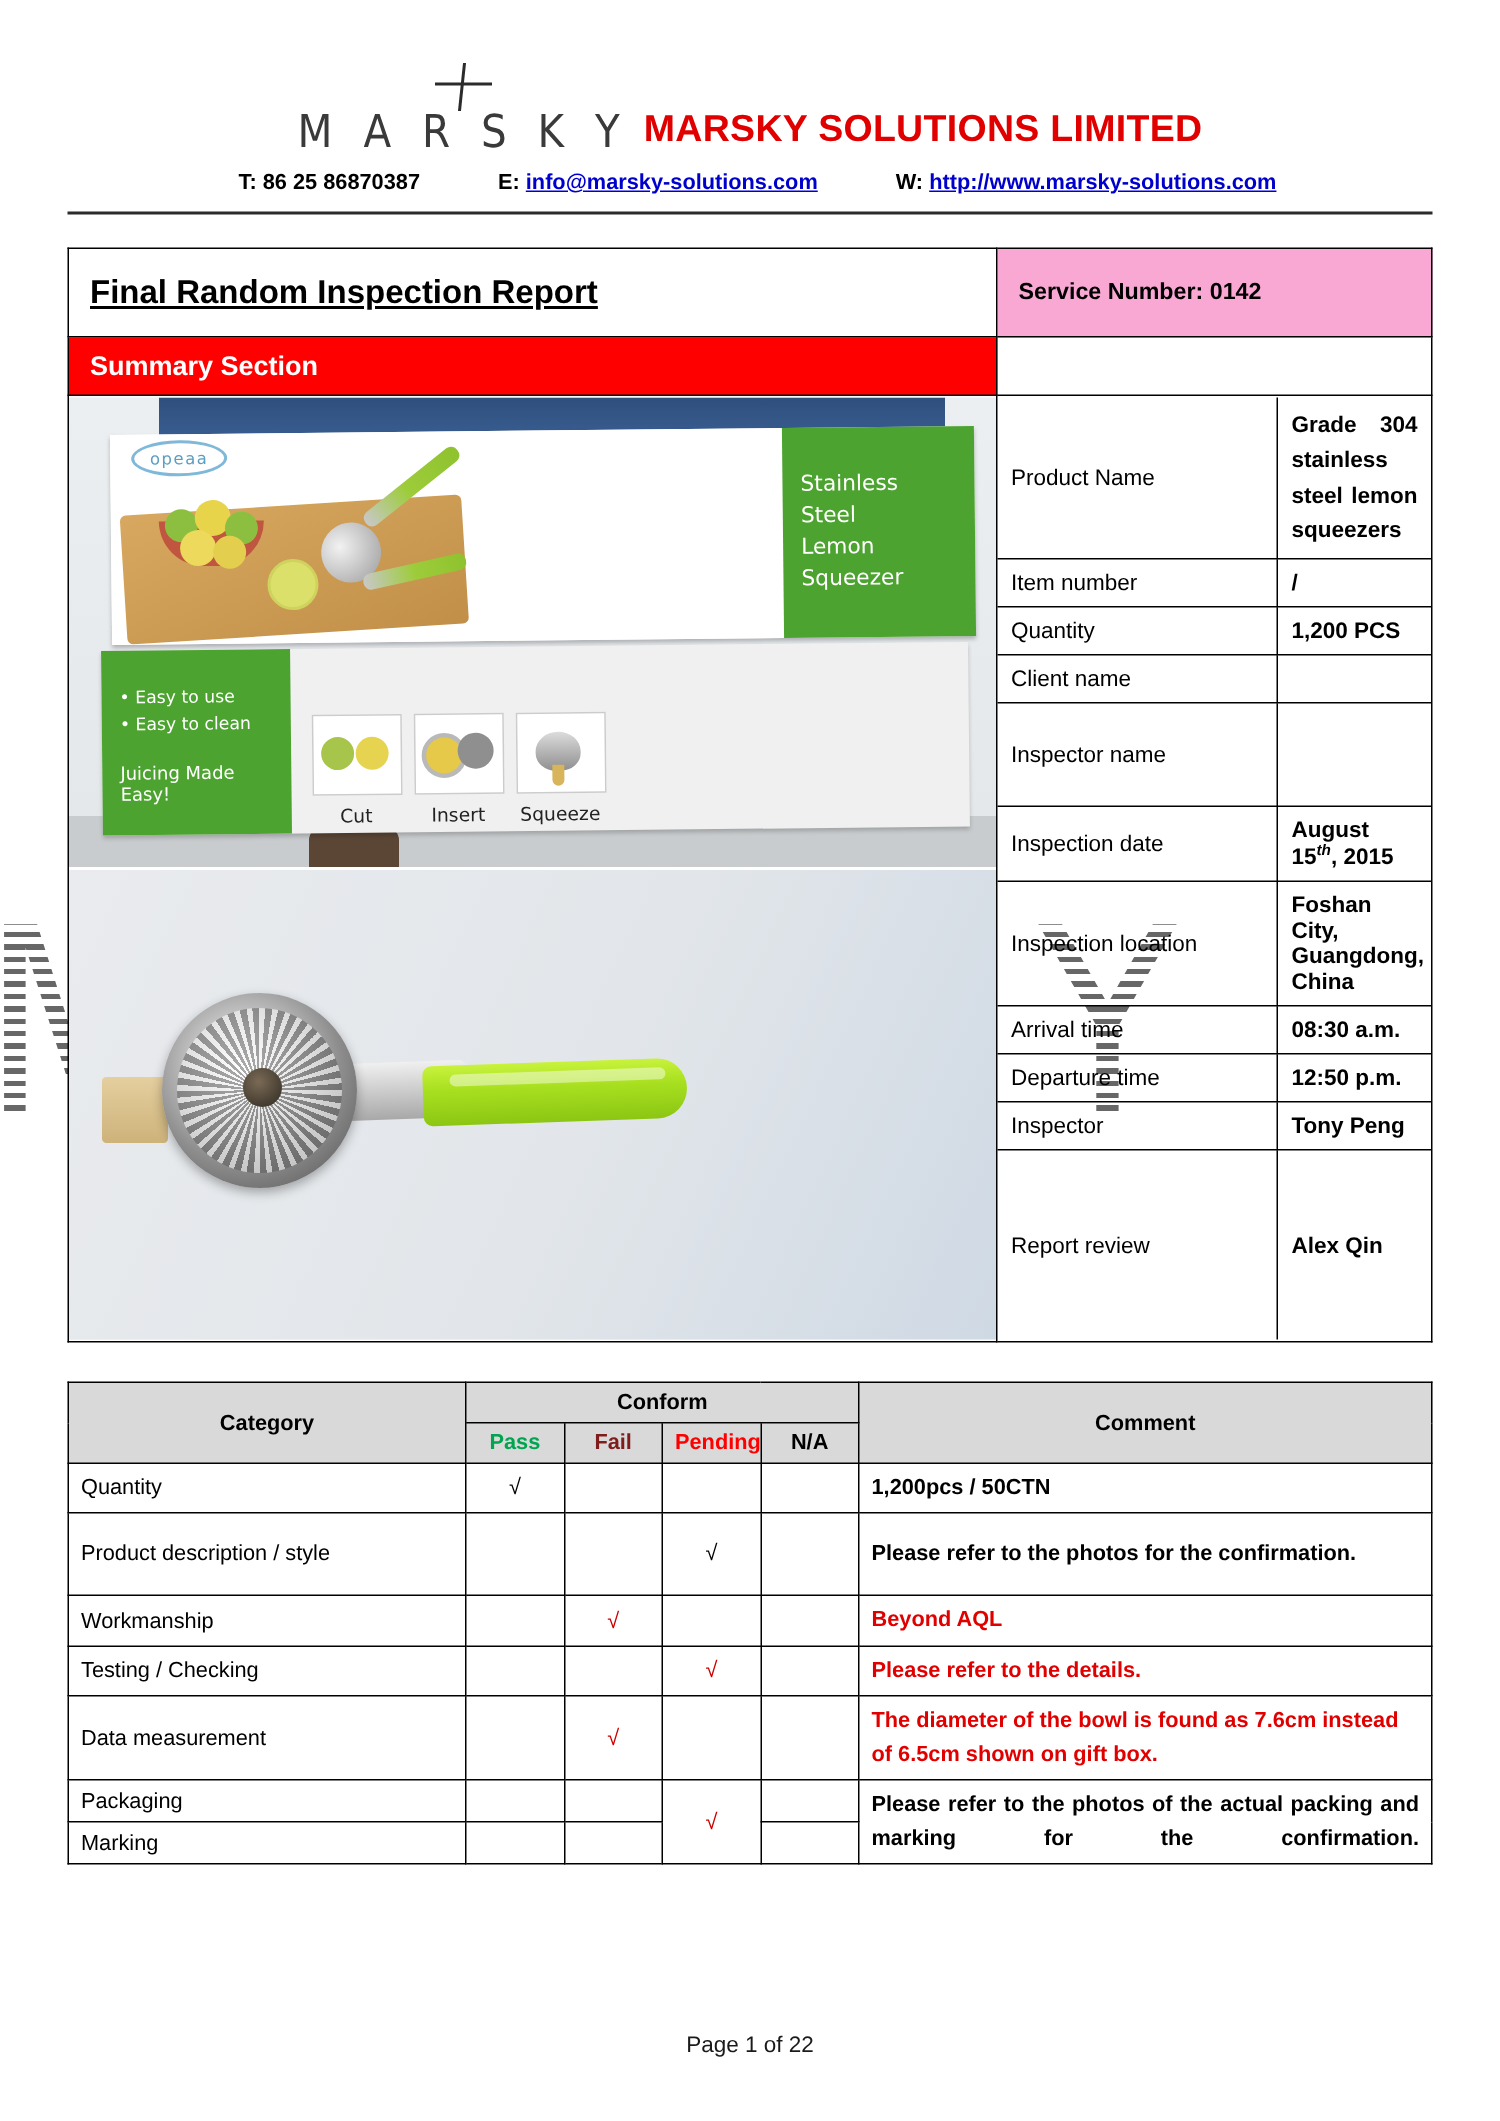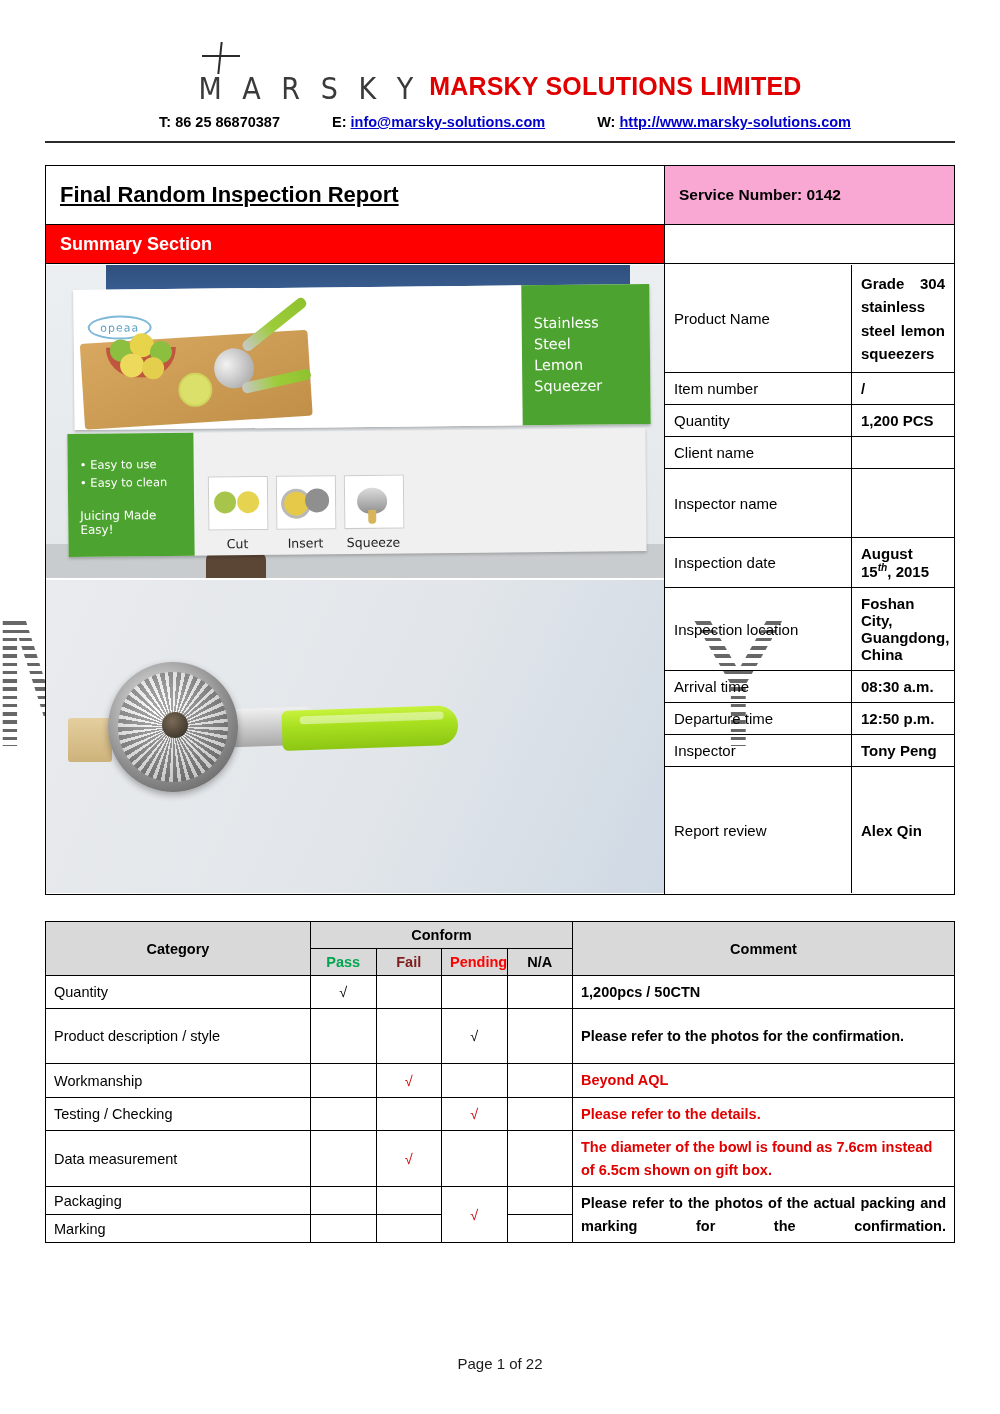--- a/index.html
+++ b/index.html
@@ -25,21 +25,21 @@
   .logo-row {
     display: flex;
     align-items: flex-end;
     justify-content: center;
     gap: 10px;
   }
   .logo-block {
     position: relative;
     display: flex;
     flex-direction: column;
-    align-items: flex-start;
+    align-items: center;
   }
   .logo-cross {
     width: 46px;
     height: 32px;
     position: relative;
     margin-bottom: 1px;
   }
   .logo-cross:before, .logo-cross:after {
     content: "";
     position: absolute;
@@ -232,21 +232,21 @@
   .pb-l1 { bottom: 68px; left: 36px; width: 22px; height: 22px; background:#8cbf3f;}
   .pb-l2 { bottom: 72px; left: 56px; width: 24px; height: 24px; background:#e8d44a;}
   .pb-l3 { bottom: 66px; left: 76px; width: 22px; height: 22px; background:#8cbf3f;}
   .pb-l4 { bottom: 52px; left: 46px; width: 24px; height: 24px; background:#edd95b;}
   .pb-l5 { bottom: 50px; left: 68px; width: 22px; height: 22px; background:#e3cf4d;}
   .pb-halfl { position:absolute; bottom: 22px; left: 104px; width: 30px; height:30px; border-radius:50%; background:#dbe06a; border:2px solid #cfd35e;}
   .pb-sq-head { position: absolute; bottom: 40px; left: 140px; width: 40px; height: 40px; background: radial-gradient(circle at 35% 35%, #f2f2f2, #9a9a9a); border-radius: 50%; transform: rotate(-18deg);}
   .pb-sq-handle { position: absolute; bottom: 74px; left: 170px; width: 78px; height: 11px; background: linear-gradient(90deg,#c8c8c8 0%, #9dcc3a 45%, #8fc22f 100%); transform: rotate(-38deg); border-radius: 5px; transform-origin: left center;}
   .pb-sq-handle2 { position: absolute; bottom: 34px; left: 168px; width: 70px; height: 11px; background: linear-gradient(90deg,#c8c8c8 0%, #9dcc3a 50%, #8fc22f 100%); transform: rotate(-12deg); border-radius: 5px; transform-origin: left center;}
   .pb-logo-oval {
-    position: absolute; top: 26px; left: 14px; width: 60px; height: 20px;
+    position: absolute; top: 4px; left: 14px; width: 60px; height: 20px;
     border: 2px solid #7fb8d8; border-radius: 50%;
     color: #5c9ec2; font-size: 11px; letter-spacing: 1px;
     display:flex; align-items:center; justify-content:center;
     font-family:"DejaVu Sans", sans-serif;
   }
   .pb-card-bot {
     position: absolute; top: 166px; left: 22px; right: 18px; bottom: 24px;
     background: #f0f0f0; box-shadow: 0 2px 3px rgba(0,0,0,0.2);
     transform: rotate(-0.6deg);
   }

